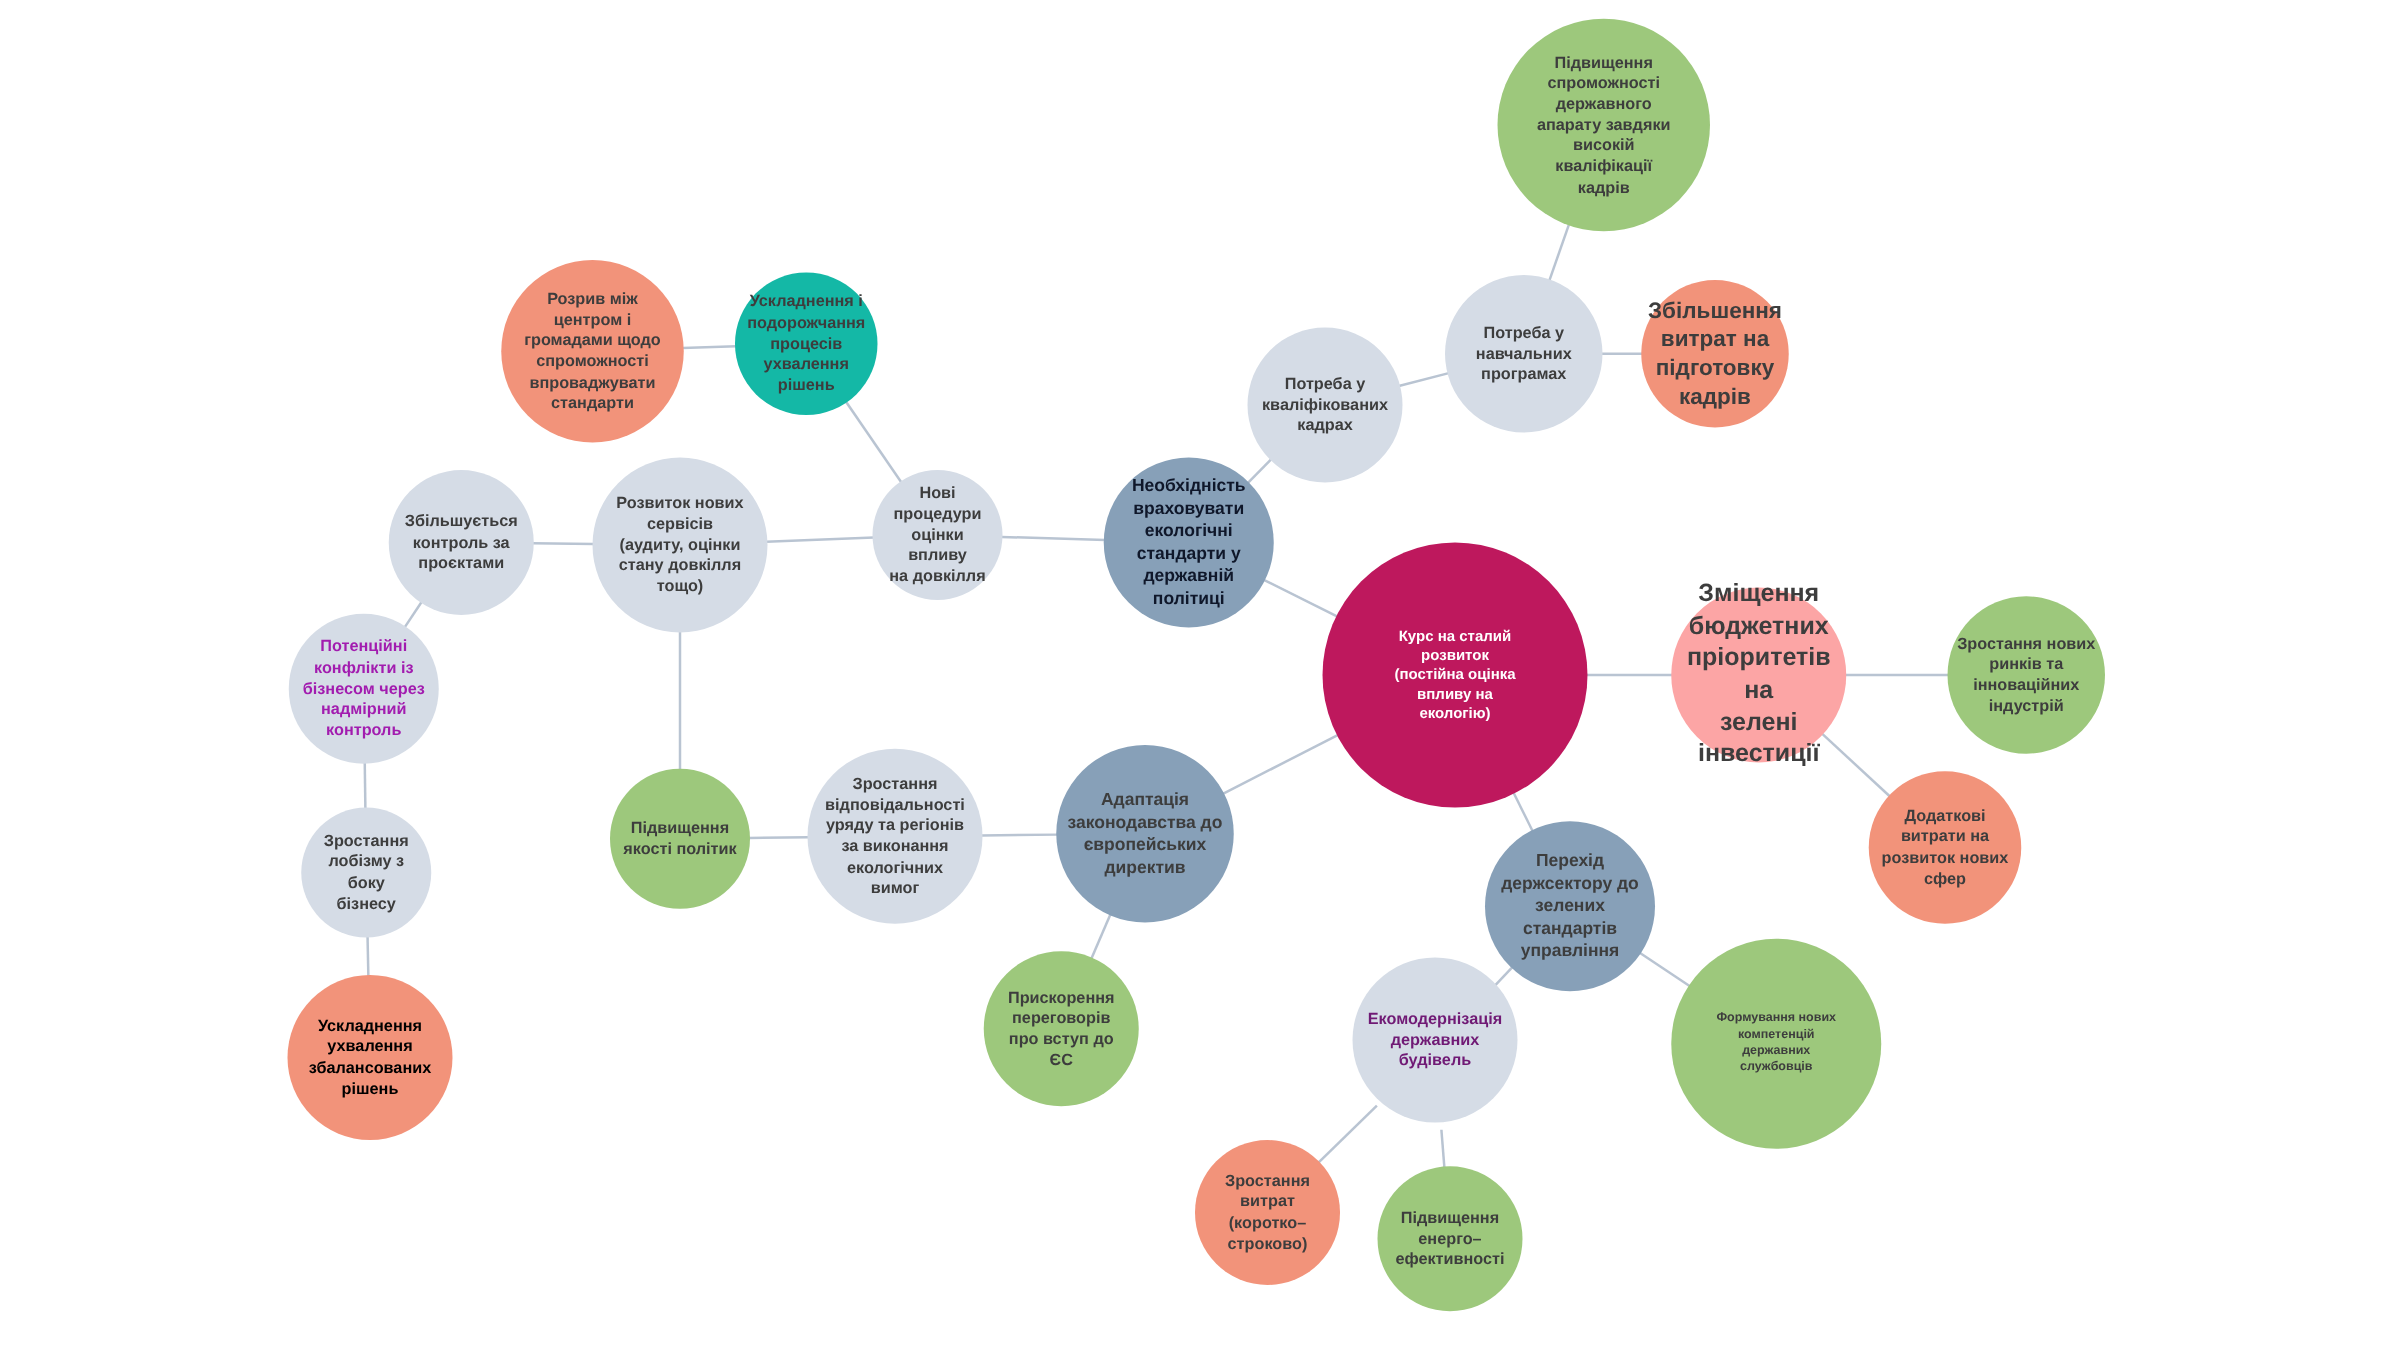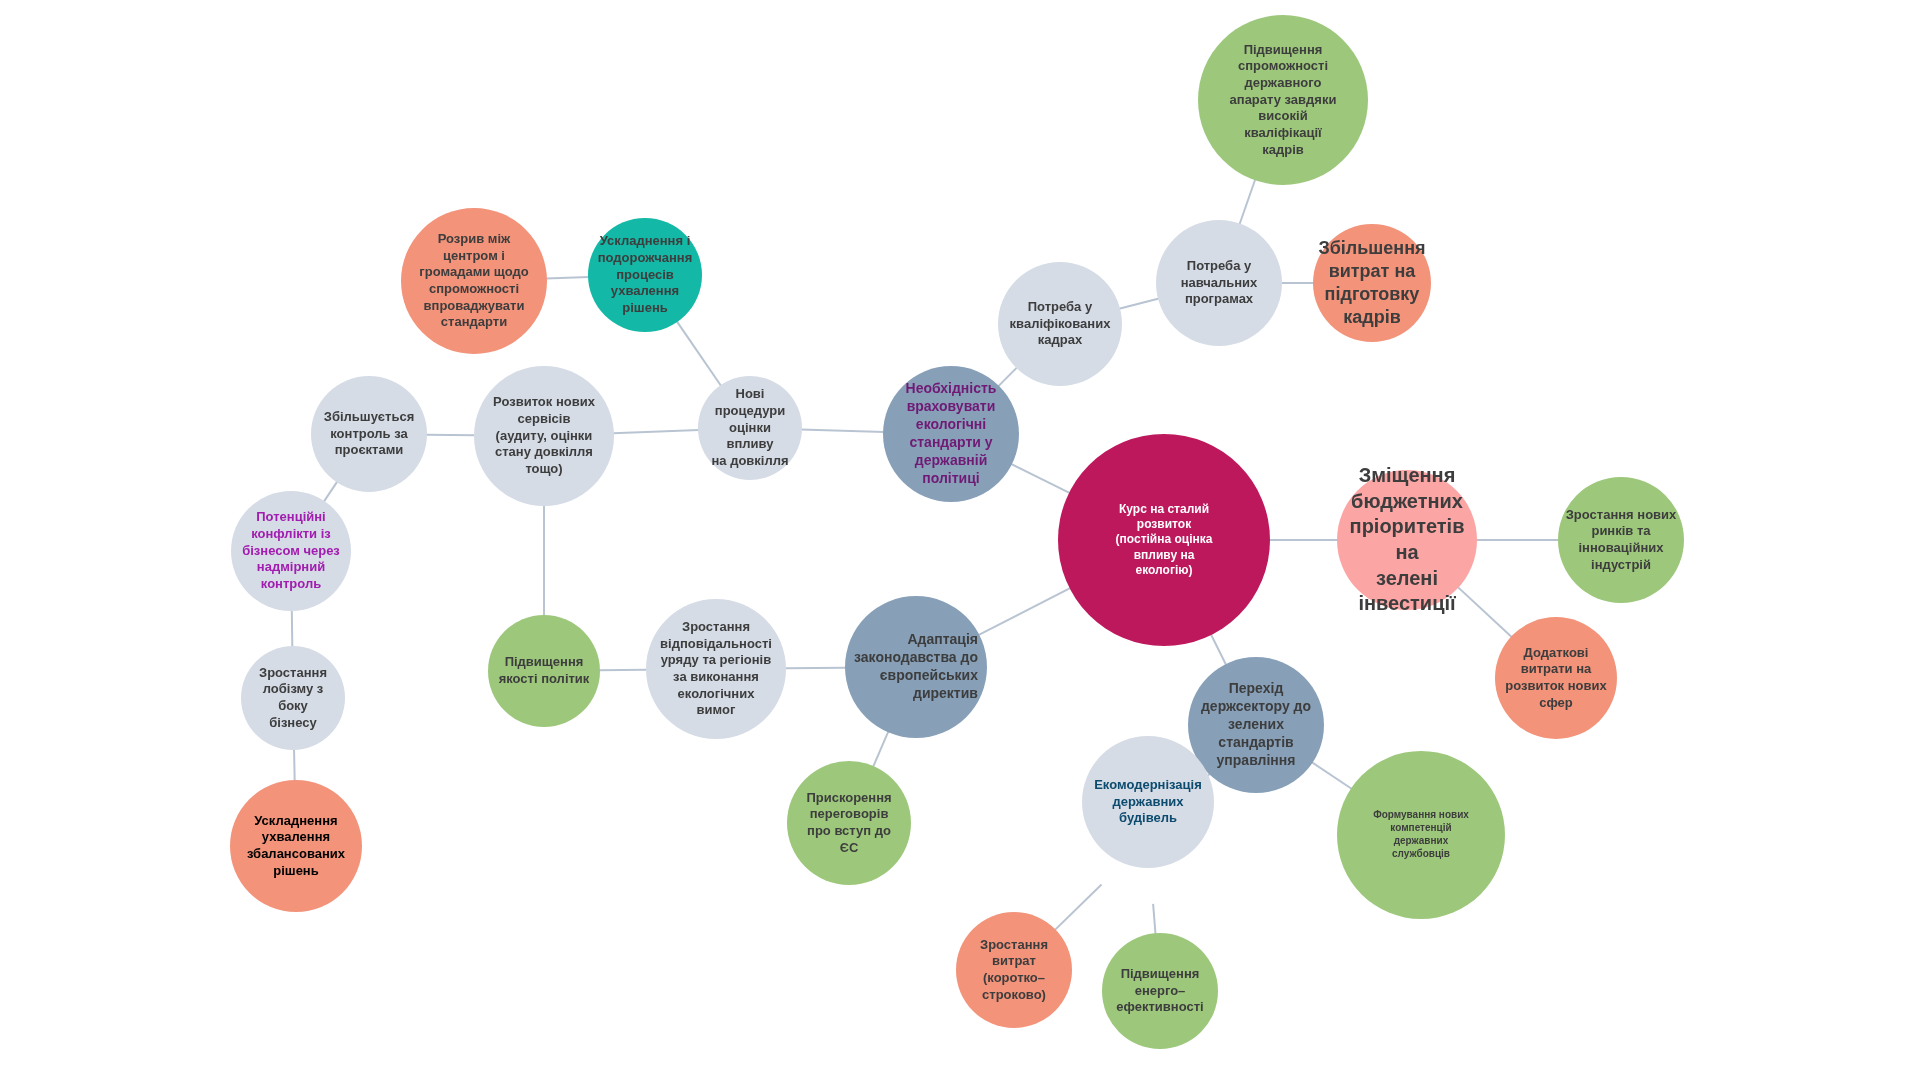--- a/index.html
+++ b/index.html
@@ -75,27 +75,27 @@
       <line x1="1209.9211085899776" y1="773.6388298216904" x2="1192.7034021142008" y2="791.8130755461212" stroke="#b9c4d2" stroke-width="2"></line>
       <line x1="1101.520713650355" y1="884.4387053119663" x2="1054.7587587989194" y2="930.1537507264295" stroke="#b9c4d2" stroke-width="2"></line>
       <line x1="1153.1156615523007" y1="903.7983796624754" x2="1155.5139583310595" y2="934.1768055267523" stroke="#b9c4d2" stroke-width="2"></line>
     </svg>
   <div id="nodes">
       <div class="node center" style="left: 1058px; top: 434px; width: 212px; height: 212px; background: #be185d; color: rgb(255, 255, 255); font-size: 12px;">Курс на сталий
 розвиток
 (постійна оцінка
 впливу на
 екологію)</div>
-      <div class="node" style="left: 883px; top: 366px; width: 136px; height: 136px; background: rgb(135, 160, 184); color: #701a75; font-size: 14px;">Необхідність
+      <div class="node" style="left: 883px; top: 366px; width: 136px; height: 136px; background: rgb(135, 160, 184); color: #0f172a; font-size: 14px;">Необхідність
 враховувати
 екологічні
 стандарти у
 державній
 політиці</div>
-      <div class="node" style="left: 845px; top: 596px; width: 142px; height: 142px; background: rgb(135, 160, 184); color: rgb(61, 61, 61); font-size: 14px; text-align: right;">Адаптація
+      <div class="node" style="left: 845px; top: 596px; width: 142px; height: 142px; background: rgb(135, 160, 184); color: rgb(61, 61, 61); font-size: 14px;">Адаптація
 законодавства до
 європейських
 директив</div>
       <div class="node" style="left: 1337px; top: 470px; width: 140px; height: 140px; background: #fca5a5; color: rgb(61, 61, 61); font-size: 20px;">Зміщення
 бюджетних
 пріоритетів на
 зелені інвестиції</div>
       <div class="node" style="left: 1188px; top: 657px; width: 136px; height: 136px; background: rgb(135, 160, 184); color: rgb(61, 61, 61); font-size: 14px;">Перехід
 держсектору до
 зелених
@@ -170,21 +170,21 @@
 інноваційних
 індустрій</div>
       <div class="node" style="left: 1495px; top: 617px; width: 122px; height: 122px; background: rgb(242, 147, 122); color: rgb(61, 61, 61); font-size: 13px;">Додаткові
 витрати на
 розвиток нових
 сфер</div>
       <div class="node" style="left: 1337px; top: 751px; width: 168px; height: 168px; background: rgb(157, 200, 124); color: rgb(61, 61, 61); font-size: 10px;">Формування нових
 компетенцій
 державних
 службовців</div>
-      <div class="node" style="left: 1082px; top: 736px; width: 132px; height: 132px; background: rgb(213, 220, 230); color: #0c4a6e; font-size: 13px;">Екомодернізація
+      <div class="node" style="left: 1082px; top: 766px; width: 132px; height: 132px; background: rgb(213, 220, 230); color: #701a75; font-size: 13px;">Екомодернізація
 державних
 будівель</div>
       <div class="node" style="left: 956px; top: 912px; width: 116px; height: 116px; background: rgb(242, 147, 122); color: rgb(61, 61, 61); font-size: 13px;">Зростання
 витрат
 (коротко–
 строково)</div>
       <div class="node" style="left: 1102px; top: 933px; width: 116px; height: 116px; background: rgb(157, 200, 124); color: rgb(61, 61, 61); font-size: 13px;">Підвищення
 енерго–
 ефективності</div>
     </div>

